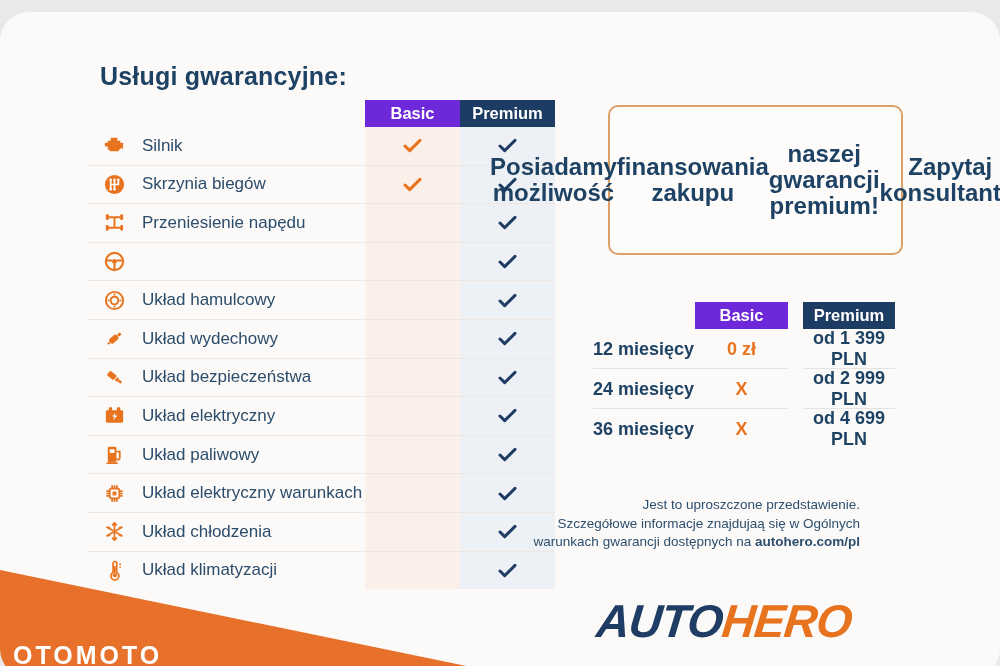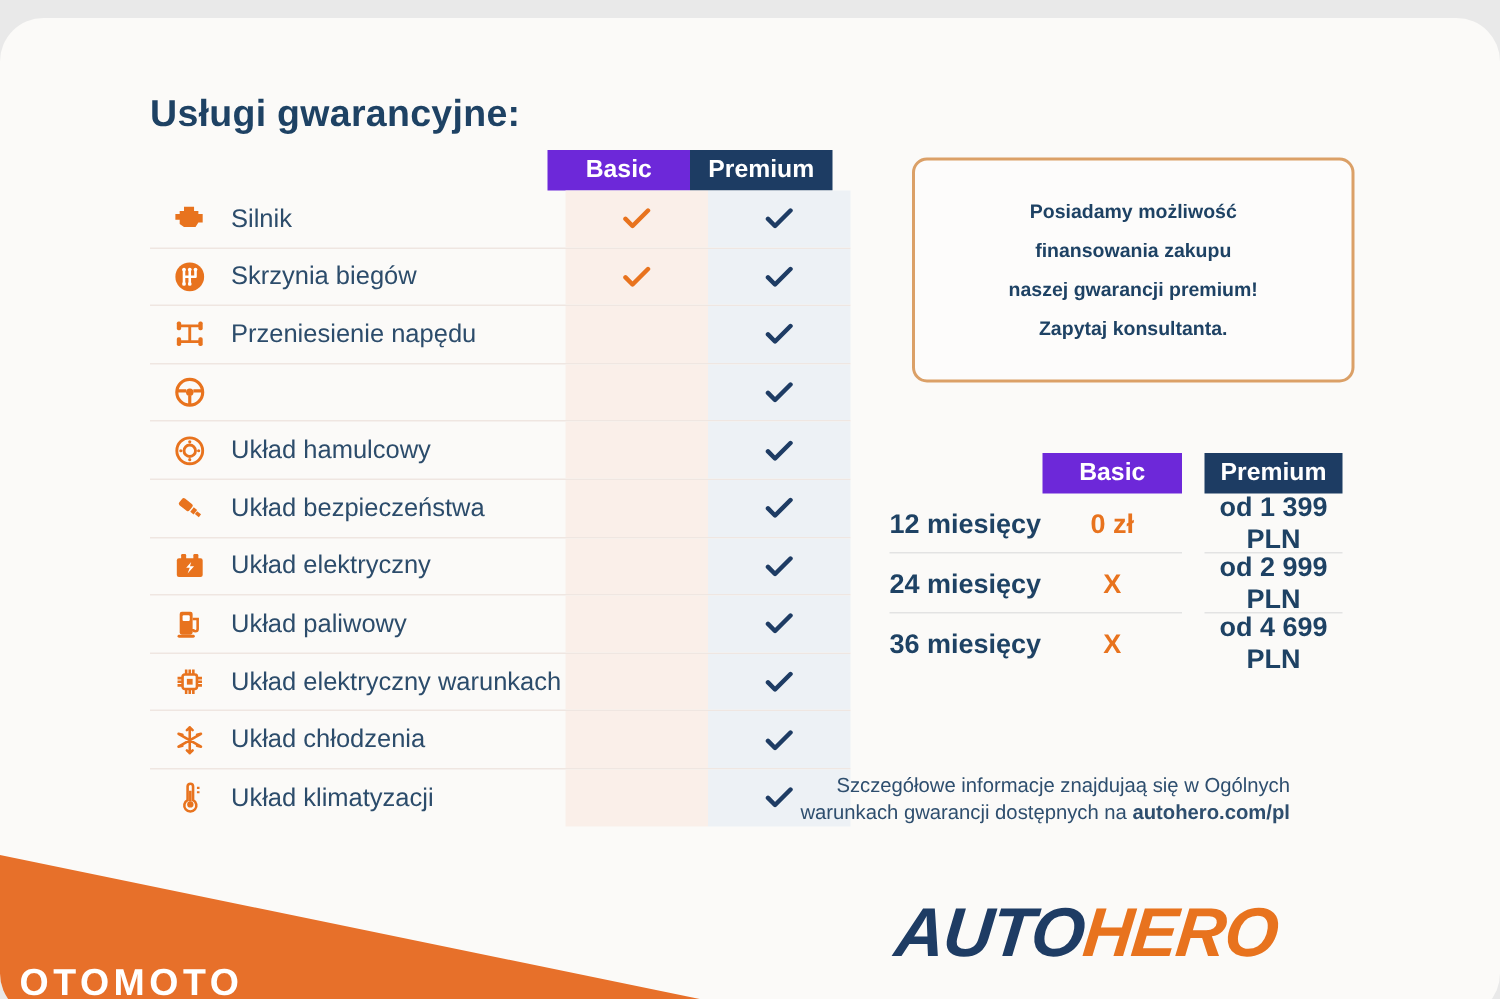--- a/index.html
+++ b/index.html
@@ -14,38 +14,38 @@
     position:absolute;left:100px;top:50px;margin:0;
     font-size:25px;font-weight:bold;color:#1E4264;letter-spacing:.2px;
   }
   .svc-chips{position:absolute;left:365px;top:88px;display:flex;}
   .chip{
     width:95px;height:27px;display:flex;align-items:center;justify-content:center;
     color:#fff;font-size:16.5px;font-weight:bold;
   }
   .chip.basic{background:#6d28d9;}
   .chip.premium{background:#1D3C63;}
-  .svc-rows{position:absolute;left:100px;top:115px;width:467px;}
+  .svc-rows{position:absolute;left:88px;top:115px;width:467px;}
   .s-row{
     position:relative;height:37.6px;display:flex;align-items:center;
     border-bottom:1px solid #EFE6E1;
   }
   .s-row:last-child{border-bottom:none;}
   .s-icon{margin-left:13px;width:26px;height:26px;display:flex;align-items:center;justify-content:center;flex:none;}
   .s-icon svg{width:23px;height:23px;}
   .s-label{margin-left:15px;font-size:17px;color:#2C4C6B;}
   .cell{position:absolute;top:0;bottom:0;display:flex;align-items:center;justify-content:center;}
   .cell.basic{left:277px;width:95px;background:#FAEFE9;}
   .cell.premium{left:372px;width:95px;background:#EDF1F5;}
   
   .promo{
     position:absolute;left:608px;top:93px;width:291px;height:146px;
     border:2px solid #DBA067;border-radius:10px;background:#FDFCFB;
-    display:flex;flex-direction:column;align-items:center;justify-content:center;
-    text-align:center;color:#1E4264;font-size:13px;font-weight:bold;line-height:26px;
+    display:flex;flex-direction:row;align-items:center;justify-content:center;
+    text-align:center;color:#1E4264;font-size:24px;font-weight:bold;line-height:26px;
   }
   
   .pricing{position:absolute;left:593px;top:290px;width:302px;}
   .p-chips{display:flex;margin-left:102px;}
   .p-chips .chip.basic{width:93px;}
   .p-chips .chip.premium{width:92px;margin-left:15px;}
   .p-row{position:relative;height:40px;display:flex;align-items:center;font-size:18px;font-weight:bold;}
   .p-label{width:102px;color:#1E4264;}
   .p-basic{width:93px;text-align:center;color:#E8731E;}
   .p-gap{width:15px;}
@@ -193,20 +193,38 @@
         </span>
       <span class="s-label">Układ hamulcowy</span>
       <span class="cell basic"></span>
       <span class="cell premium">
           <svg viewBox="0 0 20 16" width="19" height="15">
             <path d="M2 8.5l5 5L18 2.5" fill="none" stroke="#1E3C64" stroke-width="3.2" stroke-linecap="round" stroke-linejoin="round"></path>
           </svg>
         </span>
     </div>
 
+    <div class="s-row">
+      <span class="s-icon">
+          <svg viewBox="0 0 24 24">
+            <g transform="rotate(-40 12 12)">
+              <rect x="6" y="9" width="10" height="6" rx="2" fill="#E8731E"></rect>
+              <rect x="16.5" y="10.5" width="4" height="3" rx="1" fill="#E8731E"></rect>
+              <path d="M3 12h2.5" stroke="#E8731E" stroke-width="2"></path>
+            </g>
+          </svg>
+        </span>
+      <span class="s-label">Układ wydechowy</span>
+      <span class="cell basic"></span>
+      <span class="cell premium">
+          <svg viewBox="0 0 20 16" width="19" height="15">
+            <path d="M2 8.5l5 5L18 2.5" fill="none" stroke="#1E3C64" stroke-width="3.2" stroke-linecap="round" stroke-linejoin="round"></path>
+          </svg>
+        </span>
+    </div>
 
     <div class="s-row">
       <span class="s-icon">
           <svg viewBox="0 0 24 24">
             <g transform="rotate(38 12 12)">
               <rect x="4" y="9" width="9" height="6" rx="1.5" fill="#E8731E"></rect>
               <rect x="14" y="10" width="3" height="4" fill="#E8731E"></rect>
               <path d="M17.5 12H21" stroke="#E8731E" stroke-width="2.5"></path>
             </g>
           </svg>
@@ -341,21 +359,21 @@
     <div class="p-row">
       <span class="p-label">36 miesięcy</span>
       <span class="p-basic">X</span>
       <span class="p-gap"></span>
       <span class="p-premium">od 4 699 PLN</span>
     </div>
   </div>
   </section>
 
   <p class="disclaimer">
-    <br>
+    <span>Jest to uproszczone przedstawienie.</span><br>
     <span>Szczegółowe informacje znajdujaą się w Ogólnych</span><br>
     <span>warunkach gwarancji dostępnych na </span><b>autohero.com/pl</b>
   </p>
 
   <div class="autohero">
     <span class="auto">AUTO</span><span class="hero">HERO</span>
   </div>
 
   <div class="wedge"></div>
   <div class="otomoto">OTOMOTO</div>

